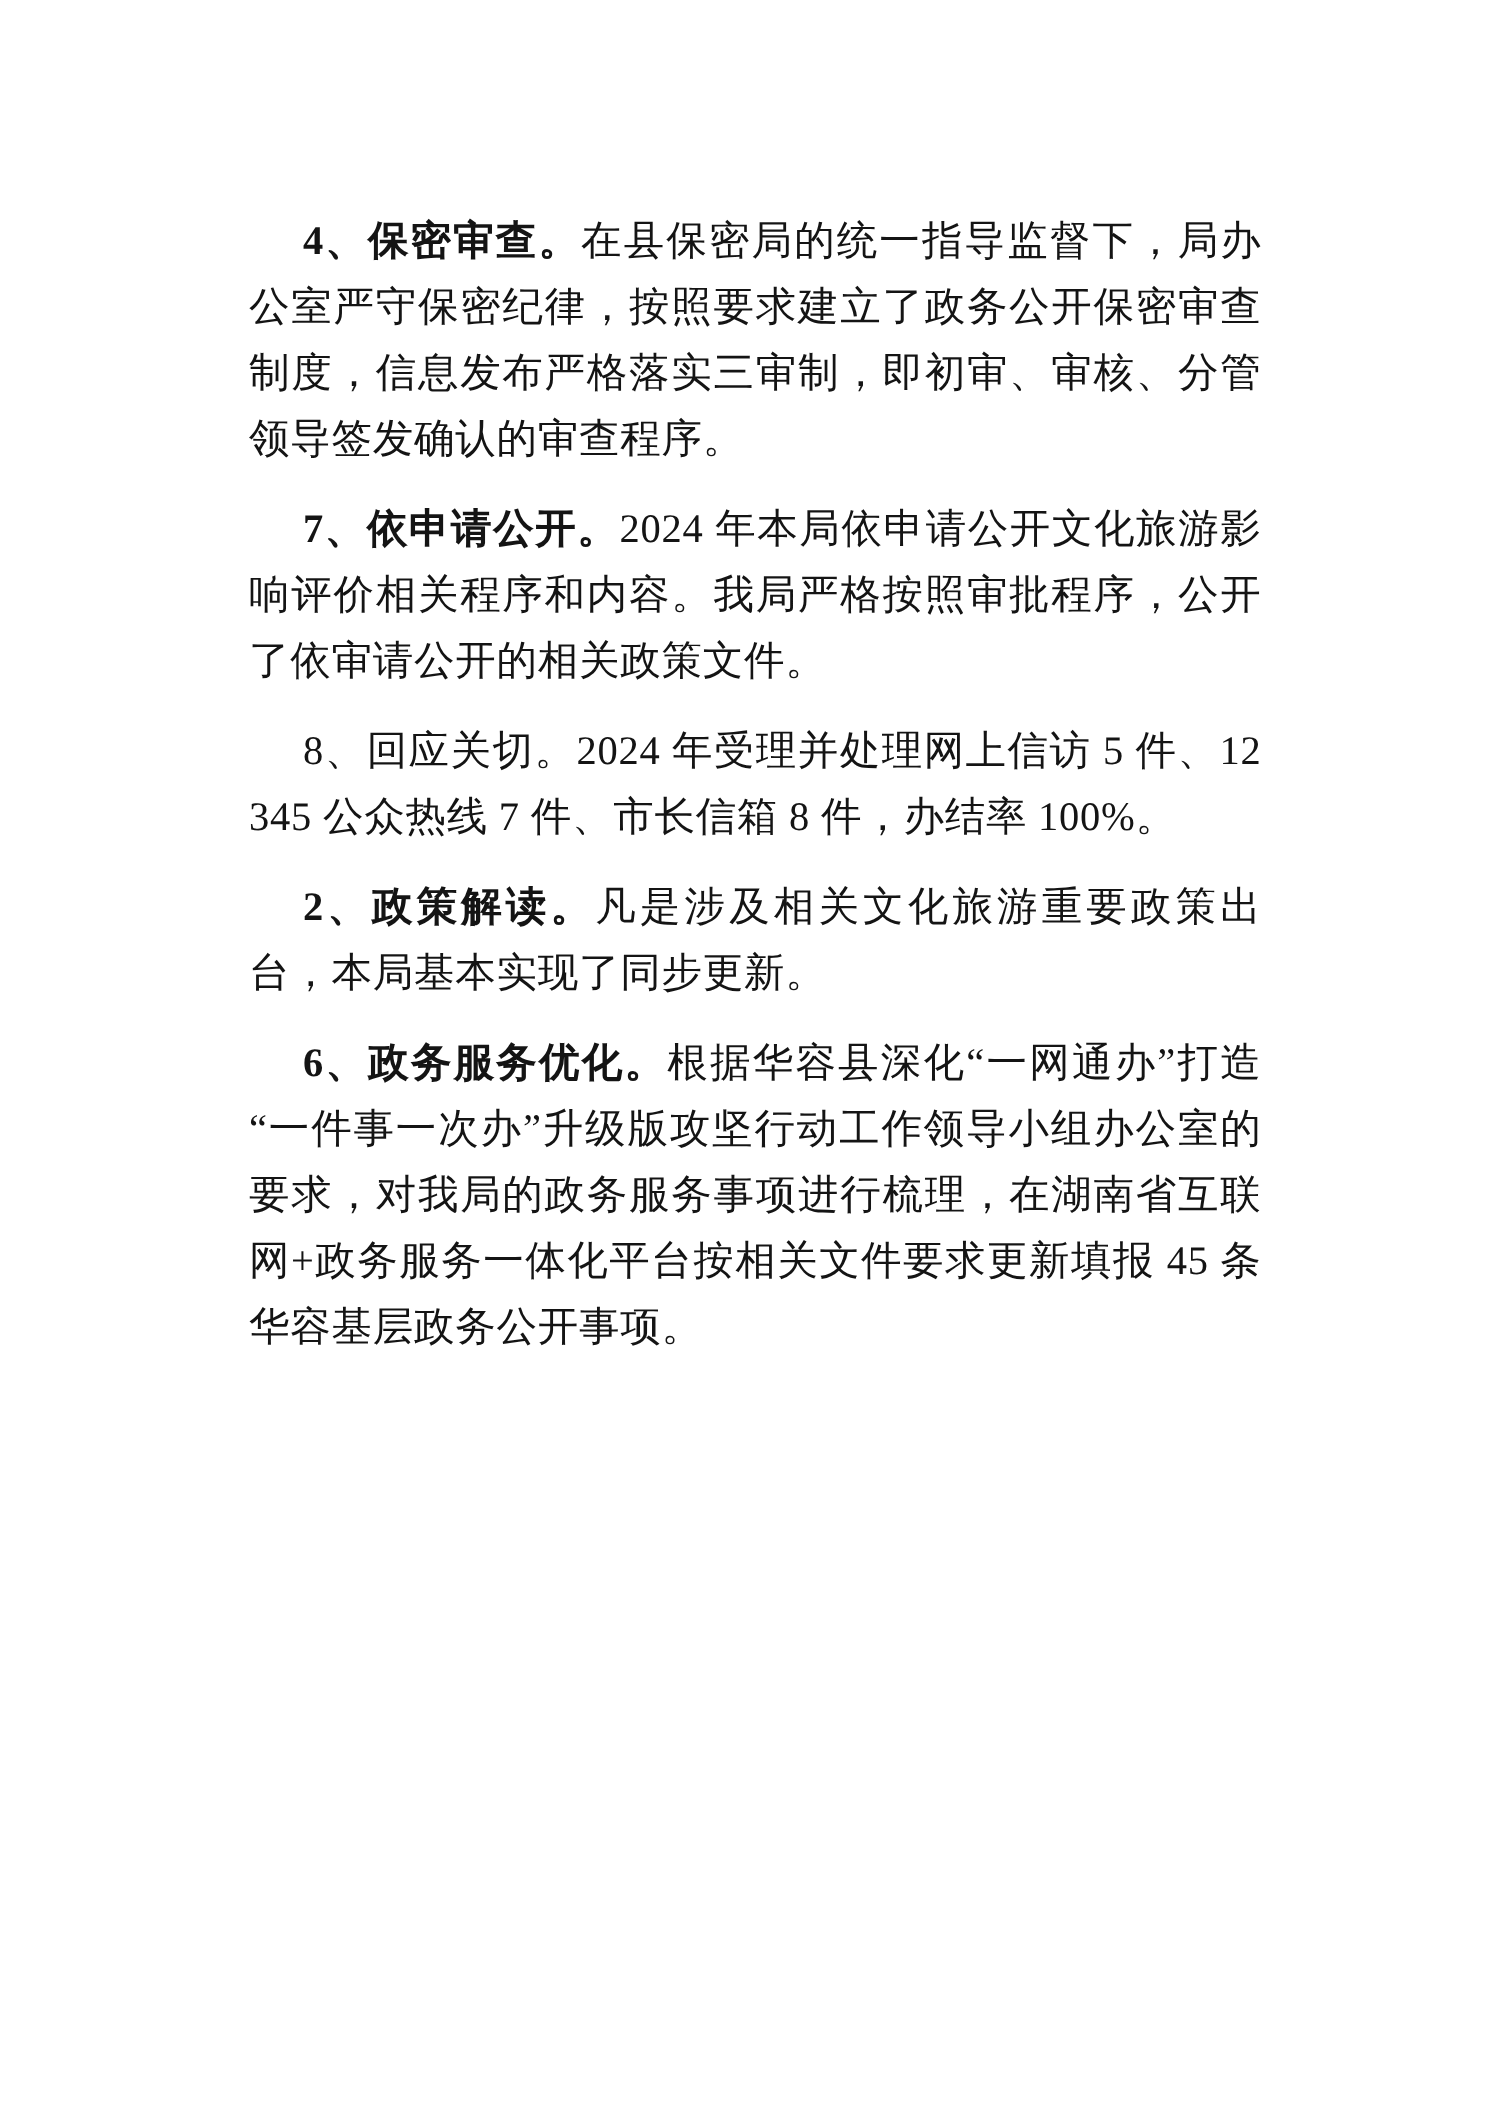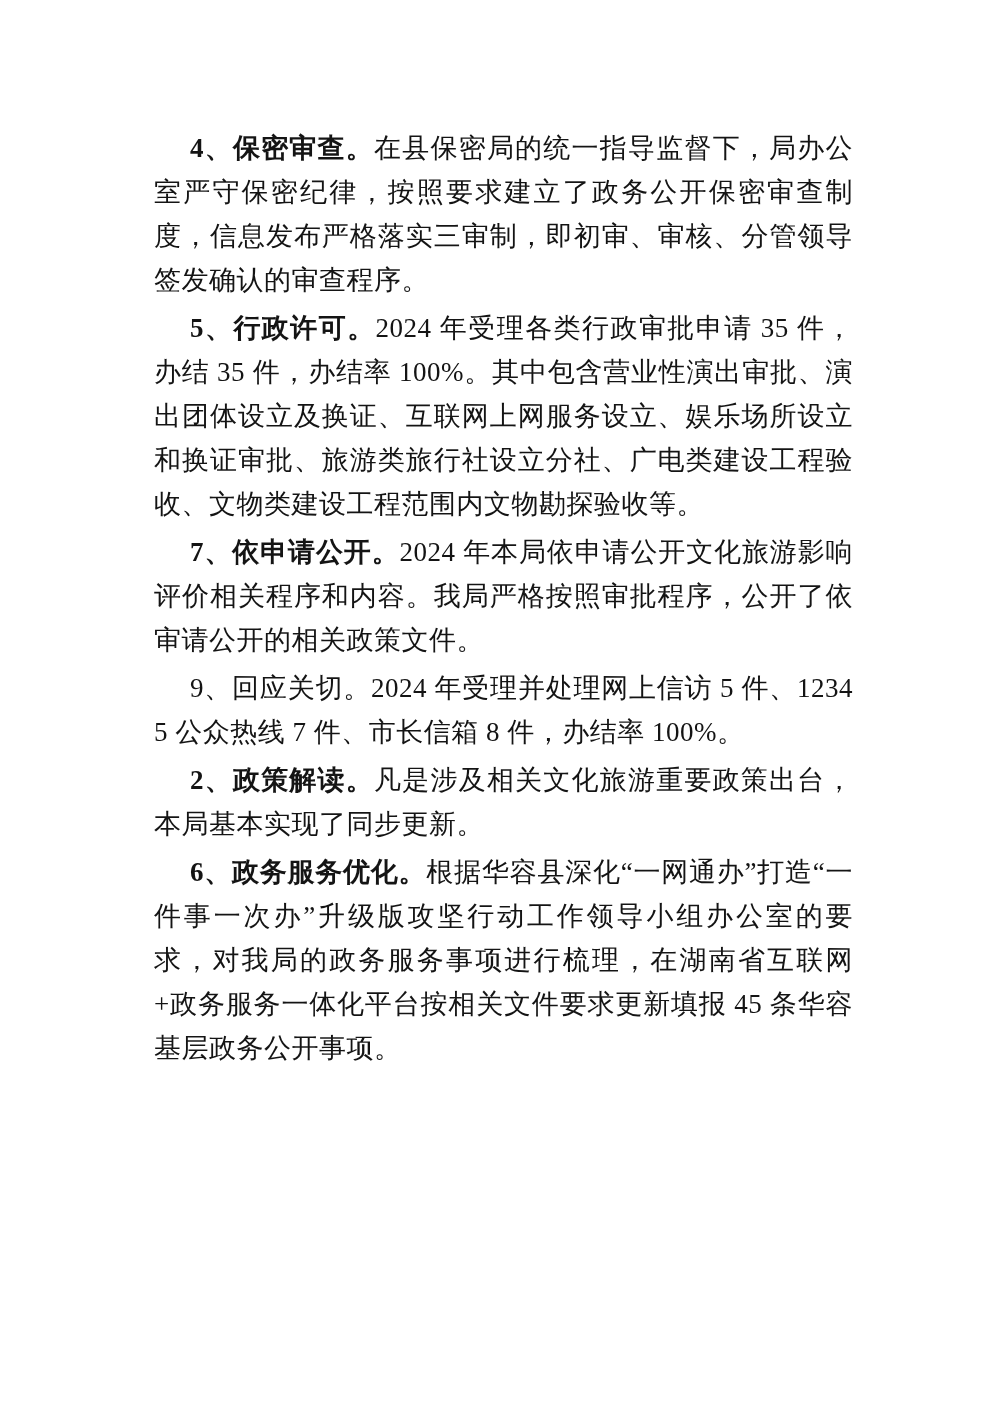--- a/index.html
+++ b/index.html
@@ -16,43 +16,42 @@
     font-family: "Liberation Serif", "DejaVu Serif", serif;
   }
   .content {
     position: absolute;
     left: 150px;
     top: 122px;
     width: 707px;
     color: #141414;
   }
   .content p {
-    margin: 4px;
+    margin: 16px;
     padding: 0;
     font-size: 27px;
     line-height: 44px;
     text-align: justify;
     text-indent: 36px;
     letter-spacing: 0.5px;
     word-break: break-all;
   }
   .lead { font-weight: normal; }
   .lead.bold { font-weight: bold; }
 </style>
 </head>
 <body>
 
 <div class="page">
   <div class="content">
   <p><span class="lead bold">4、保密审查。</span><span>在县保密局的统一指导监督下，局办公室严守保密纪律，按照要求建立了政务公开保密审查制度，信息发布严格落实三审制，即初审、审核、分管领导签发确认的审查程序。</span></p>
 
-  <p><span class="lead bold">5、行政许可。</span><span>2024 年受理各类行政审批申请 35 件，办结 35 件，办结率 100%。其中包含营业性演出审批、演出团体设立及换证、互联网上网服务设立、娱乐场所设立和换证审批、旅游类旅行社设立分社、广电类建设工程验收、文物类建设工程范围内文物勘探验收等。</span></p>
 
 
   <p><span class="lead bold">7、依申请公开。</span><span>2024 年本局依申请公开文化旅游影响评价相关程序和内容。我局严格按照审批程序，公开了依审请公开的相关政策文件。</span></p>
 
-  <p><span class="lead">9、回应关切。</span><span>2024 年受理并处理网上信访 5 件、12345 公众热线 7 件、市长信箱 8 件，办结率 100%。</span></p>
+  <p><span class="lead">8、回应关切。</span><span>2024 年受理并处理网上信访 5 件、12345 公众热线 7 件、市长信箱 8 件，办结率 100%。</span></p>
 
   <p><span class="lead bold">2、政策解读。</span><span>凡是涉及相关文化旅游重要政策出台，本局基本实现了同步更新。</span></p>
 
   <p><span class="lead bold">6、政务服务优化。</span><span>根据华容县深化“一网通办”打造“一件事一次办”升级版攻坚行动工作领导小组办公室的要求，对我局的政务服务事项进行梳理，在湖南省互联网+政务服务一体化平台按相关文件要求更新填报 45 条华容基层政务公开事项。</span></p>
 </div>
 </div>
 
 </body></html>

